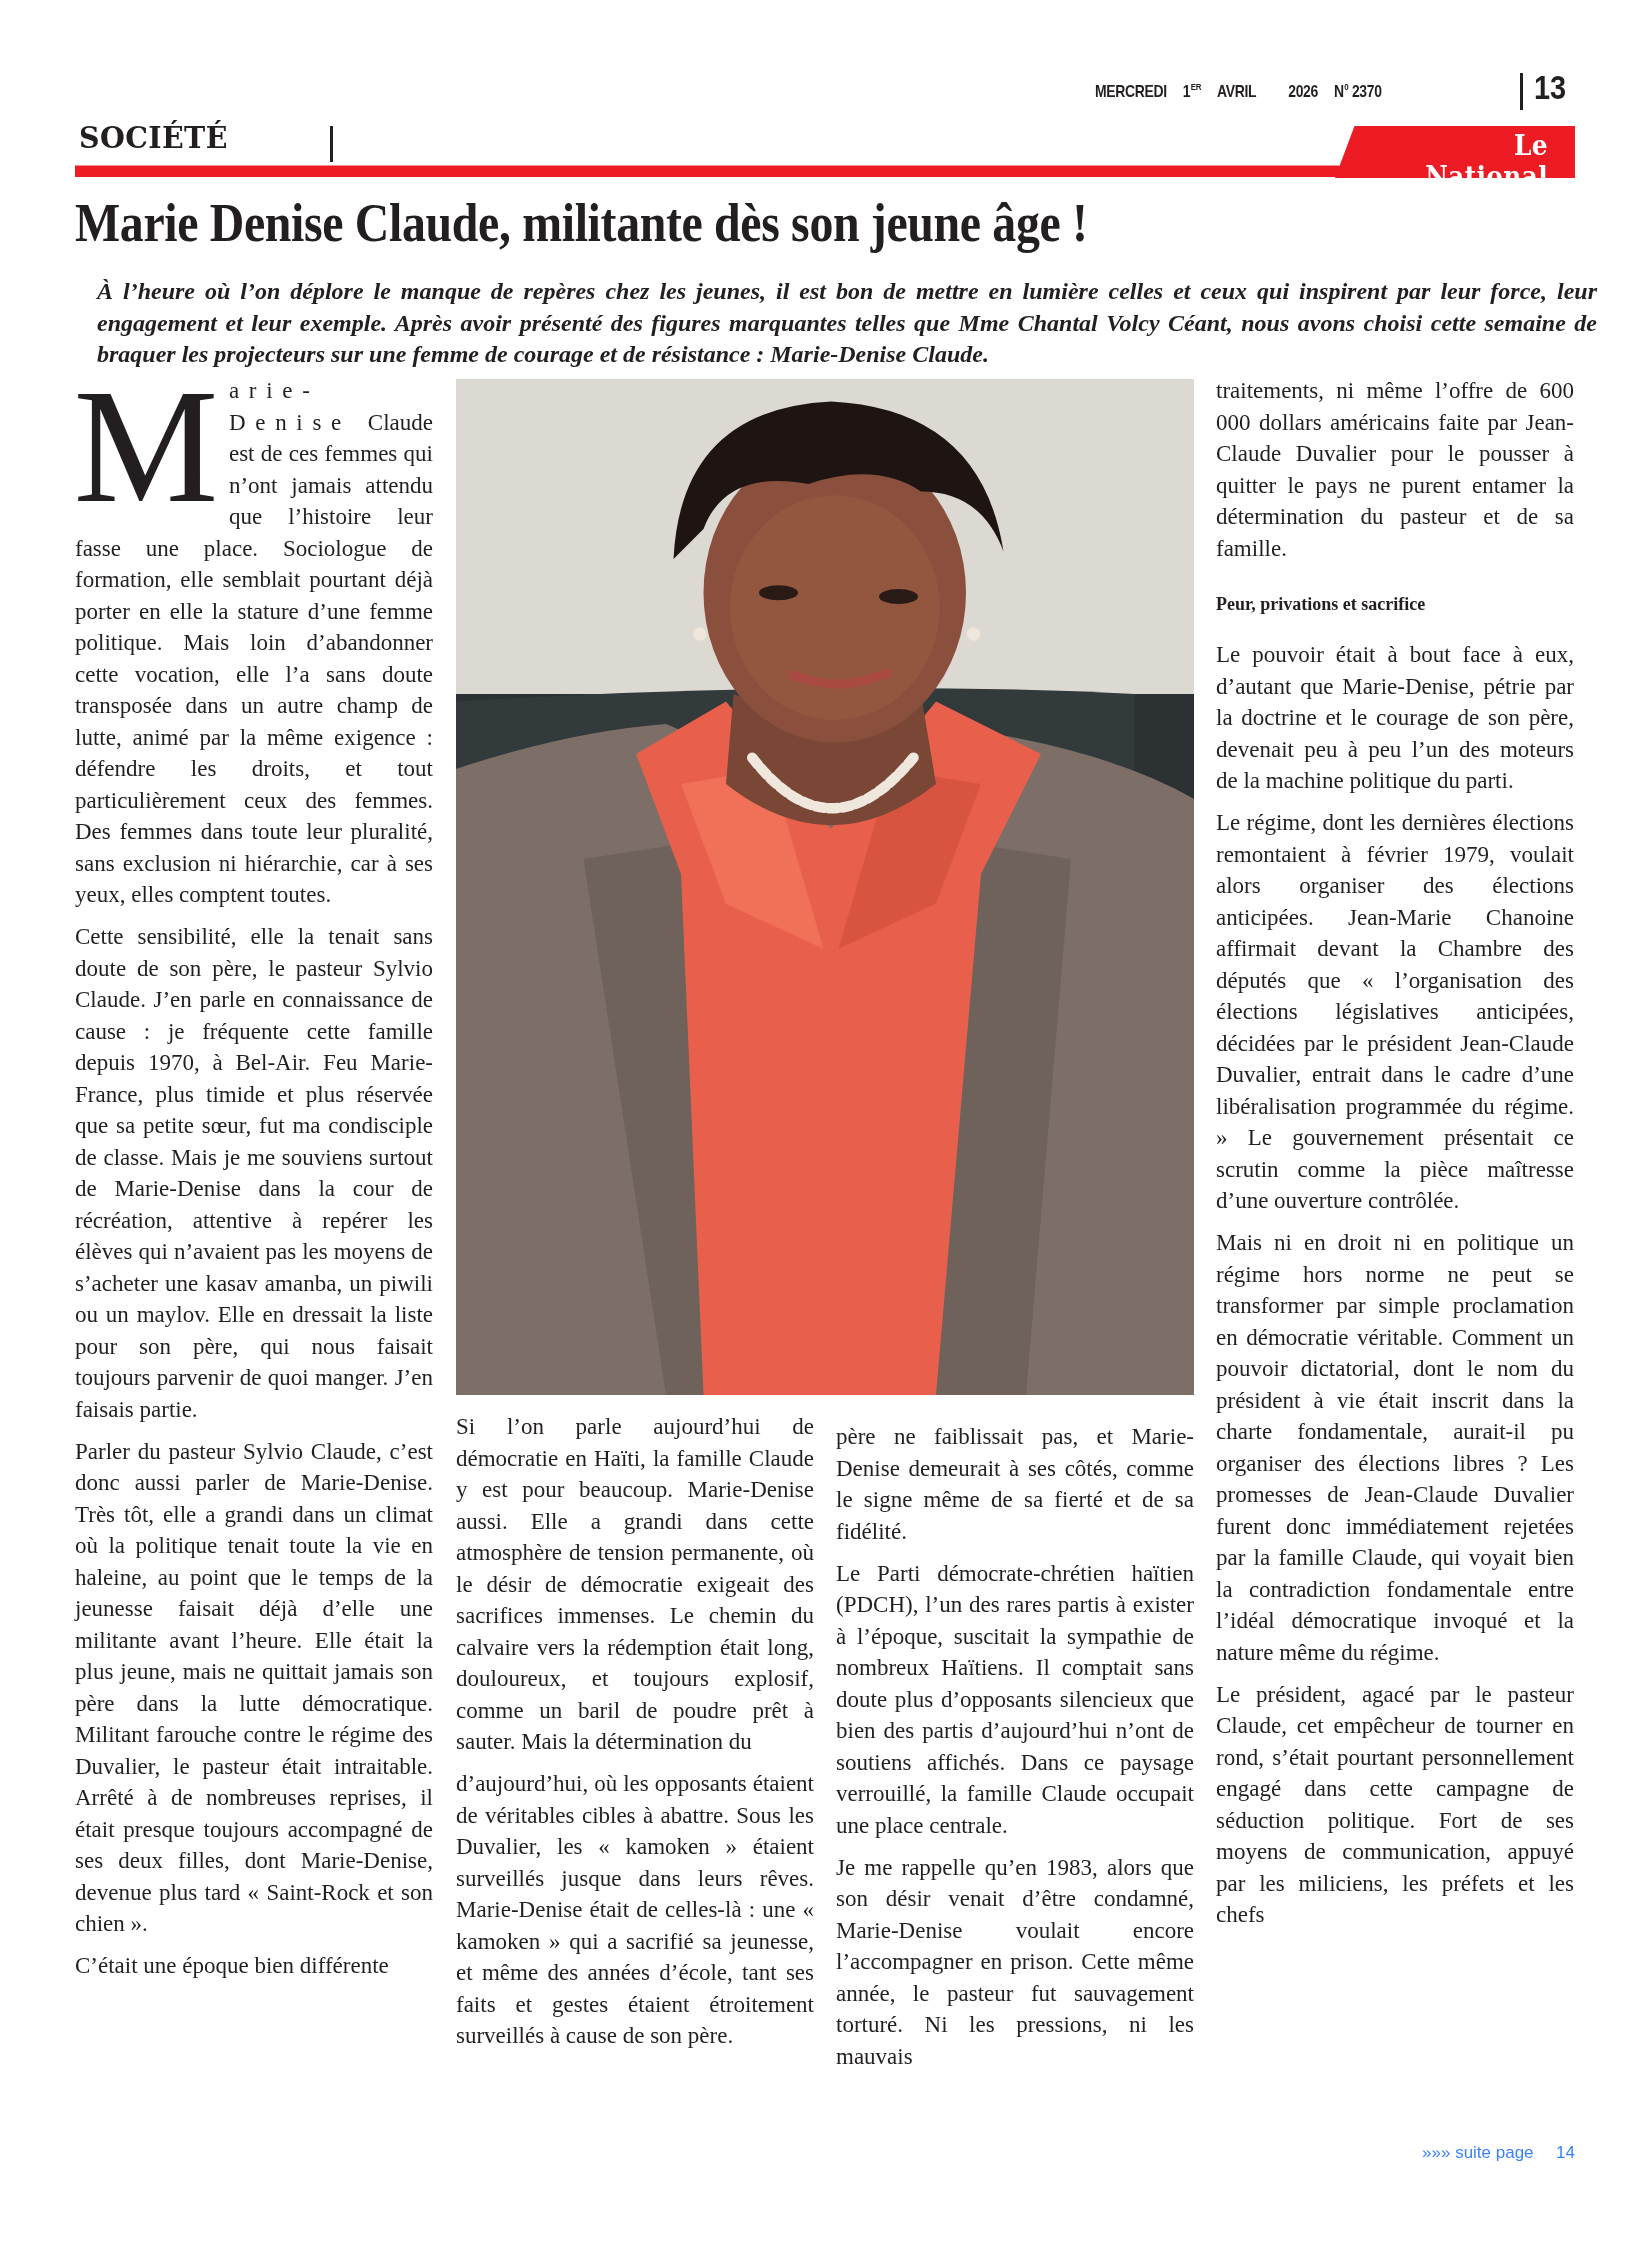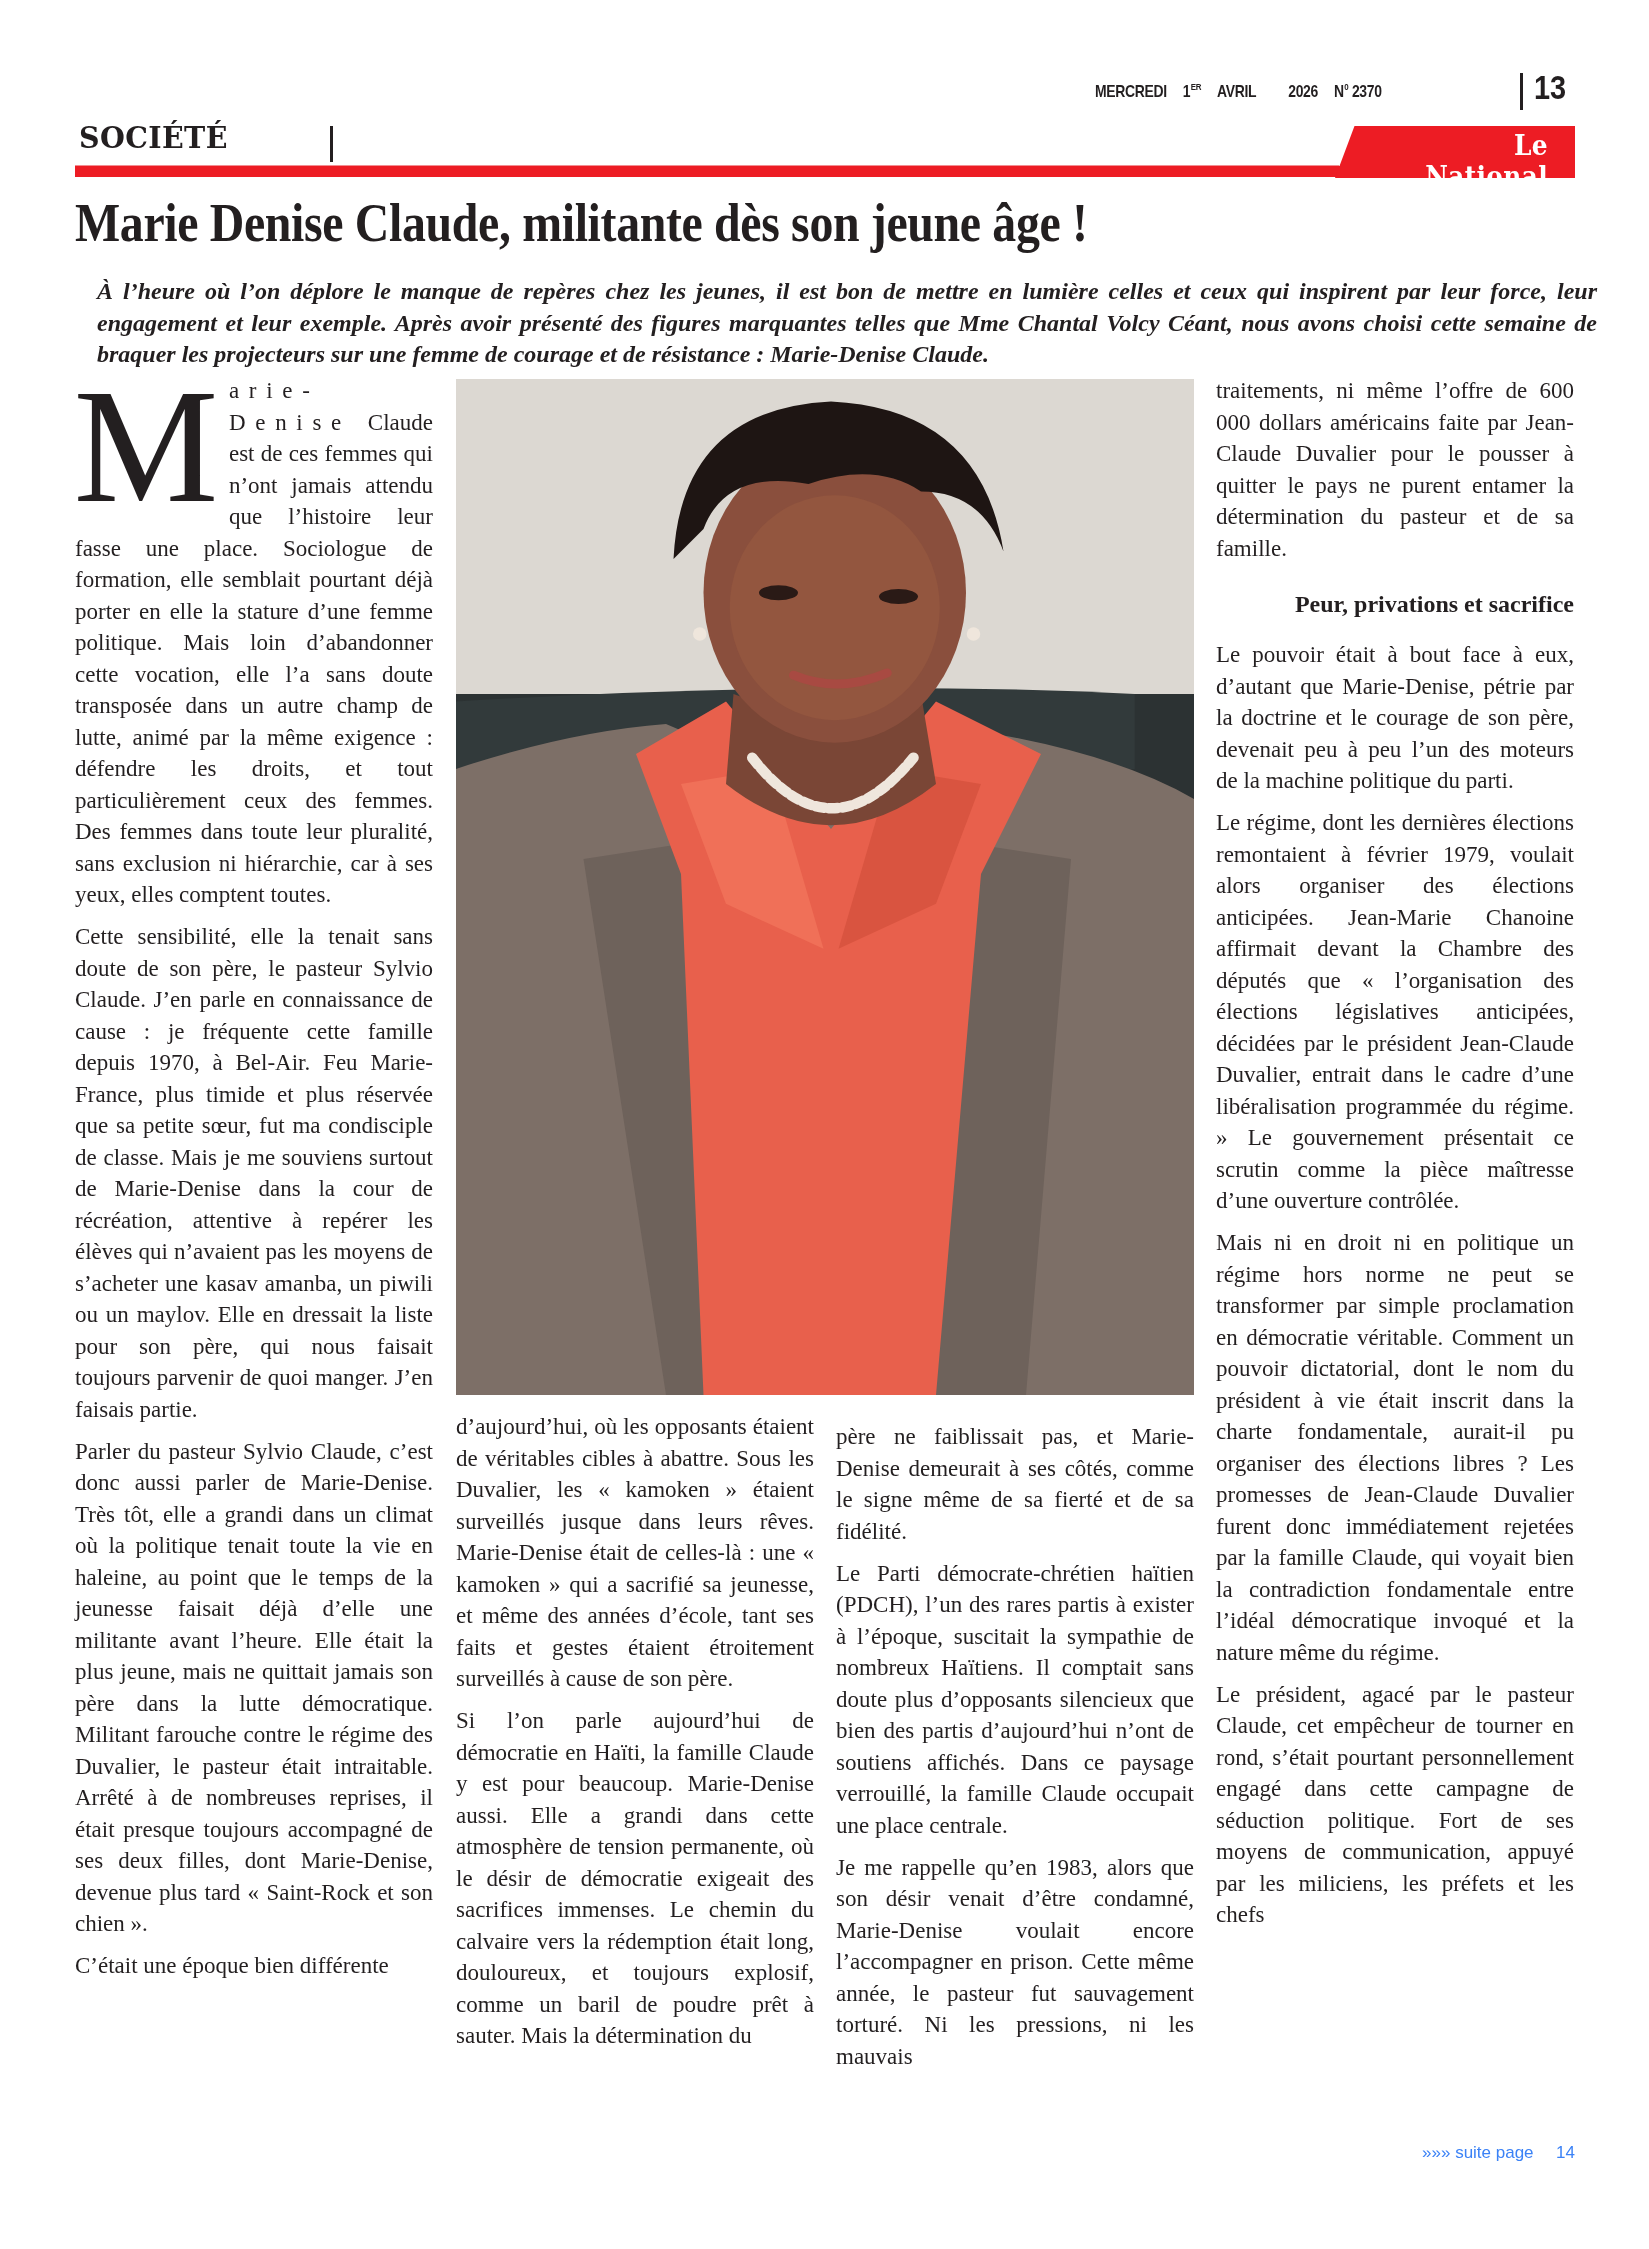--- a/index.html
+++ b/index.html
@@ -41,22 +41,22 @@
   .col p { margin: 0 0 10.5px 0; }
   .col1 { top: 375px; left: 75px; width: 358px; }
   .col2 { top: 1411px; left: 456px; width: 358px; }
   .col3 { top: 1411px; left: 836px; width: 358px; margin-top: 10px; }
   .col4 { top: 375px; left: 1216px; width: 358px; }
 
   .dropcap { float: left; font-size: 163px; line-height: 126px; margin: 7.5px 10.5px 0 -1.5px;
              font-family: "Liberation Serif", serif; color: #231f20; }
   .first-line { letter-spacing: 9.7px; }
 
-  .subhead { font-family: "Liberation Serif", serif; font-weight: bold; font-size: 24px; line-height: 28.5px;
-             margin: 25.5px 0 21px 0; text-align: right; }
+  .subhead { font-family: "Liberation Serif", serif; font-weight: bold; font-size: 18px; line-height: 28.5px;
+             margin: 25.5px 0 21px 0; text-align: left; }
 
   .continued { position: absolute; top: 2143px; left: 1380px; width: 195px; text-align: right;
                font-family: "Liberation Sans", sans-serif; font-size: 17px; color: #3b82f6; }
   .continued .gap { display: inline-block; width: 22.5px; }
 
   
   .photo { position: absolute; top: 379px; left: 456px; width: 738px; height: 1016px; overflow: hidden;
            background: linear-gradient(180deg, #e7e3de 0%, #d9d5d0 45%, #cfcac4 100%); }
   .photo svg { width: 100%; height: 100%; display: block; }
 </style>
@@ -115,22 +115,22 @@
 </div>
 
 <div class="col col1">
   <p><span class="dropcap">M</span><span class="first-line">arie-Denise</span> <span>Claude est de ces femmes qui n’ont jamais attendu que l’histoire leur fasse une place. Sociologue de formation, elle semblait pourtant déjà porter en elle la stature d’une femme politique. Mais loin d’abandonner cette vocation, elle l’a sans doute transposée dans un autre champ de lutte, animé par la même exigence : défendre les droits, et tout particulièrement ceux des femmes. Des femmes dans toute leur pluralité, sans exclusion ni hiérarchie, car à ses yeux, elles comptent toutes.</span></p>
   <p>Cette sensibilité, elle la tenait sans doute de son père, le pasteur Sylvio Claude. J’en parle en connaissance de cause : je fréquente cette famille depuis 1970, à Bel-Air. Feu Marie-France, plus timide et plus réservée que sa petite sœur, fut ma condisciple de classe. Mais je me souviens surtout de Marie-Denise dans la cour de récréation, attentive à repérer les élèves qui n’avaient pas les moyens de s’acheter une kasav amanba, un piwili ou un maylov. Elle en dressait la liste pour son père, qui nous faisait toujours parvenir de quoi manger. J’en faisais partie.</p>
   <p>Parler du pasteur Sylvio Claude, c’est donc aussi parler de Marie-Denise. Très tôt, elle a grandi dans un climat où la politique tenait toute la vie en haleine, au point que le temps de la jeunesse faisait déjà d’elle une militante avant l’heure. Elle était la plus jeune, mais ne quittait jamais son père dans la lutte démocratique. Militant farouche contre le régime des Duvalier, le pasteur était intraitable. Arrêté à de nombreuses reprises, il était presque toujours accompagné de ses deux filles, dont Marie-Denise, devenue plus tard « Saint-Rock et son chien ».</p>
   <p>C’était une époque bien différente</p>
 </div>
 
 <div class="col col2">
+  <p>Si l’on parle aujourd’hui de démocratie en Haïti, la famille Claude y est pour beaucoup. Marie-Denise aussi. Elle a grandi dans cette atmosphère de tension permanente, où le désir de démocratie exigeait des sacrifices immenses. Le chemin du calvaire vers la rédemption était long, douloureux, et toujours explosif, comme un baril de poudre prêt à sauter. Mais la détermination du</p>
   <p>d’aujourd’hui, où les opposants étaient de véritables cibles à abattre. Sous les Duvalier, les « kamoken » étaient surveillés jusque dans leurs rêves. Marie-Denise était de celles-là : une « kamoken » qui a sacrifié sa jeunesse, et même des années d’école, tant ses faits et gestes étaient étroitement surveillés à cause de son père.</p>
-  <p>Si l’on parle aujourd’hui de démocratie en Haïti, la famille Claude y est pour beaucoup. Marie-Denise aussi. Elle a grandi dans cette atmosphère de tension permanente, où le désir de démocratie exigeait des sacrifices immenses. Le chemin du calvaire vers la rédemption était long, douloureux, et toujours explosif, comme un baril de poudre prêt à sauter. Mais la détermination du</p>
 </div>
 
 <div class="col col3">
   <p>père ne faiblissait pas, et Marie-Denise demeurait à ses côtés, comme le signe même de sa fierté et de sa fidélité.</p>
   <p>Le Parti démocrate-chrétien haïtien (PDCH), l’un des rares partis à exister à l’époque, suscitait la sympathie de nombreux Haïtiens. Il comptait sans doute plus d’opposants silencieux que bien des partis d’aujourd’hui n’ont de soutiens affichés. Dans ce paysage verrouillé, la famille Claude occupait une place centrale.</p>
   <p>Je me rappelle qu’en 1983, alors que son désir venait d’être condamné, Marie-Denise voulait encore l’accompagner en prison. Cette même année, le pasteur fut sauvagement torturé. Ni les pressions, ni les mauvais</p>
 </div>
 
 <div class="col col4">
   <p>traitements, ni même l’offre de 600 000 dollars américains faite par Jean-Claude Duvalier pour le pousser à quitter le pays ne purent entamer la détermination du pasteur et de sa famille.</p>

